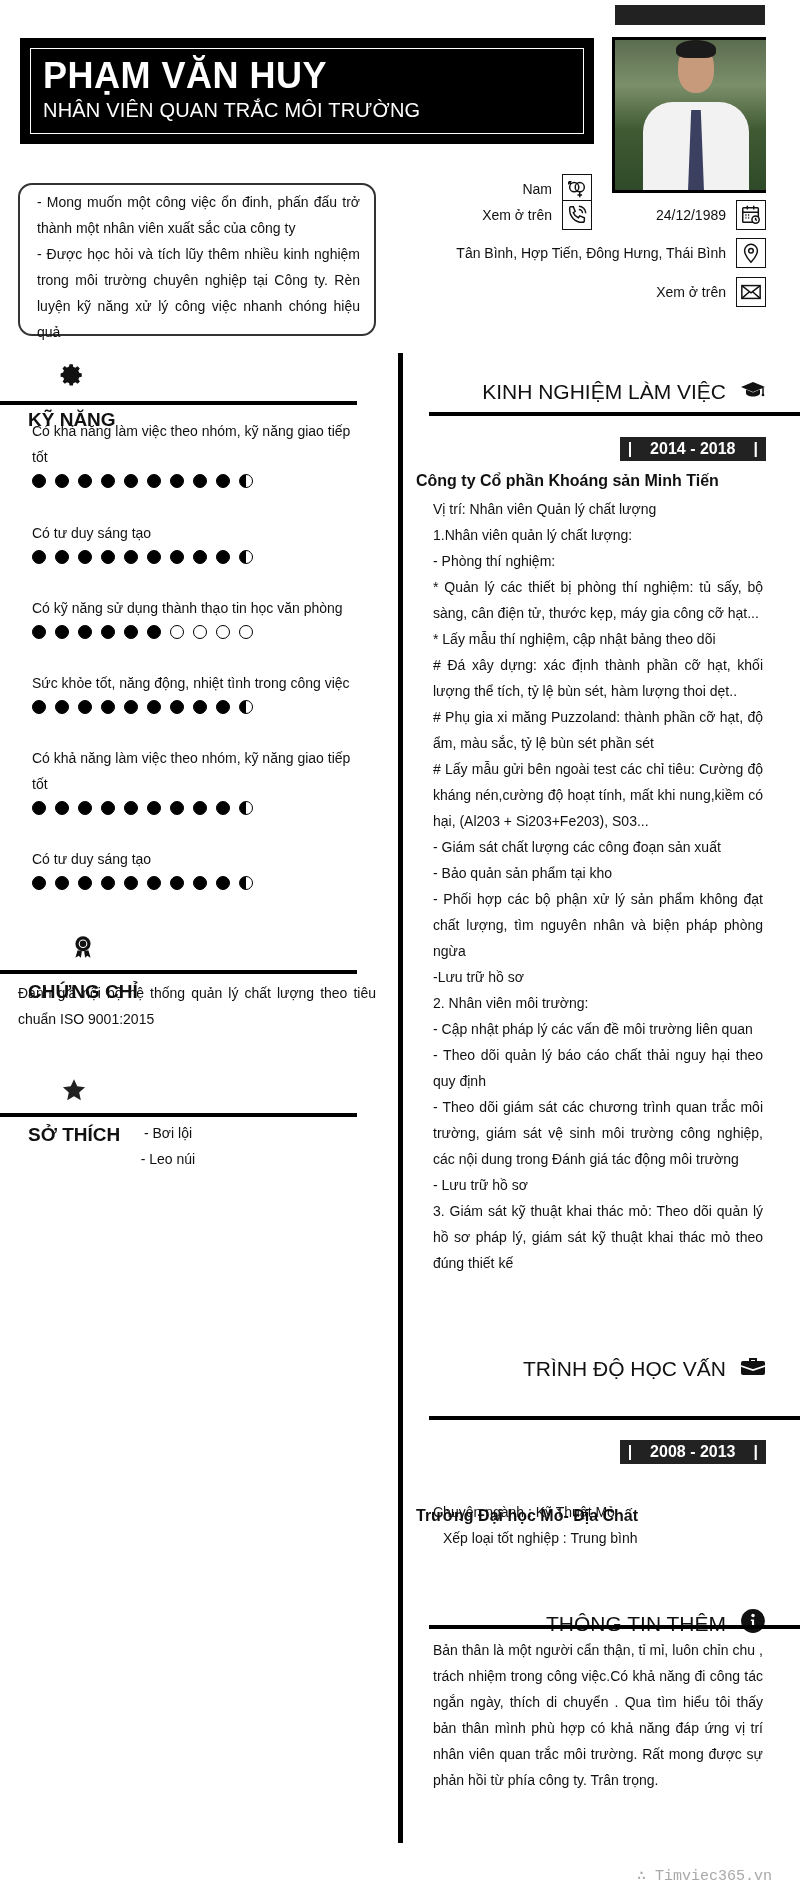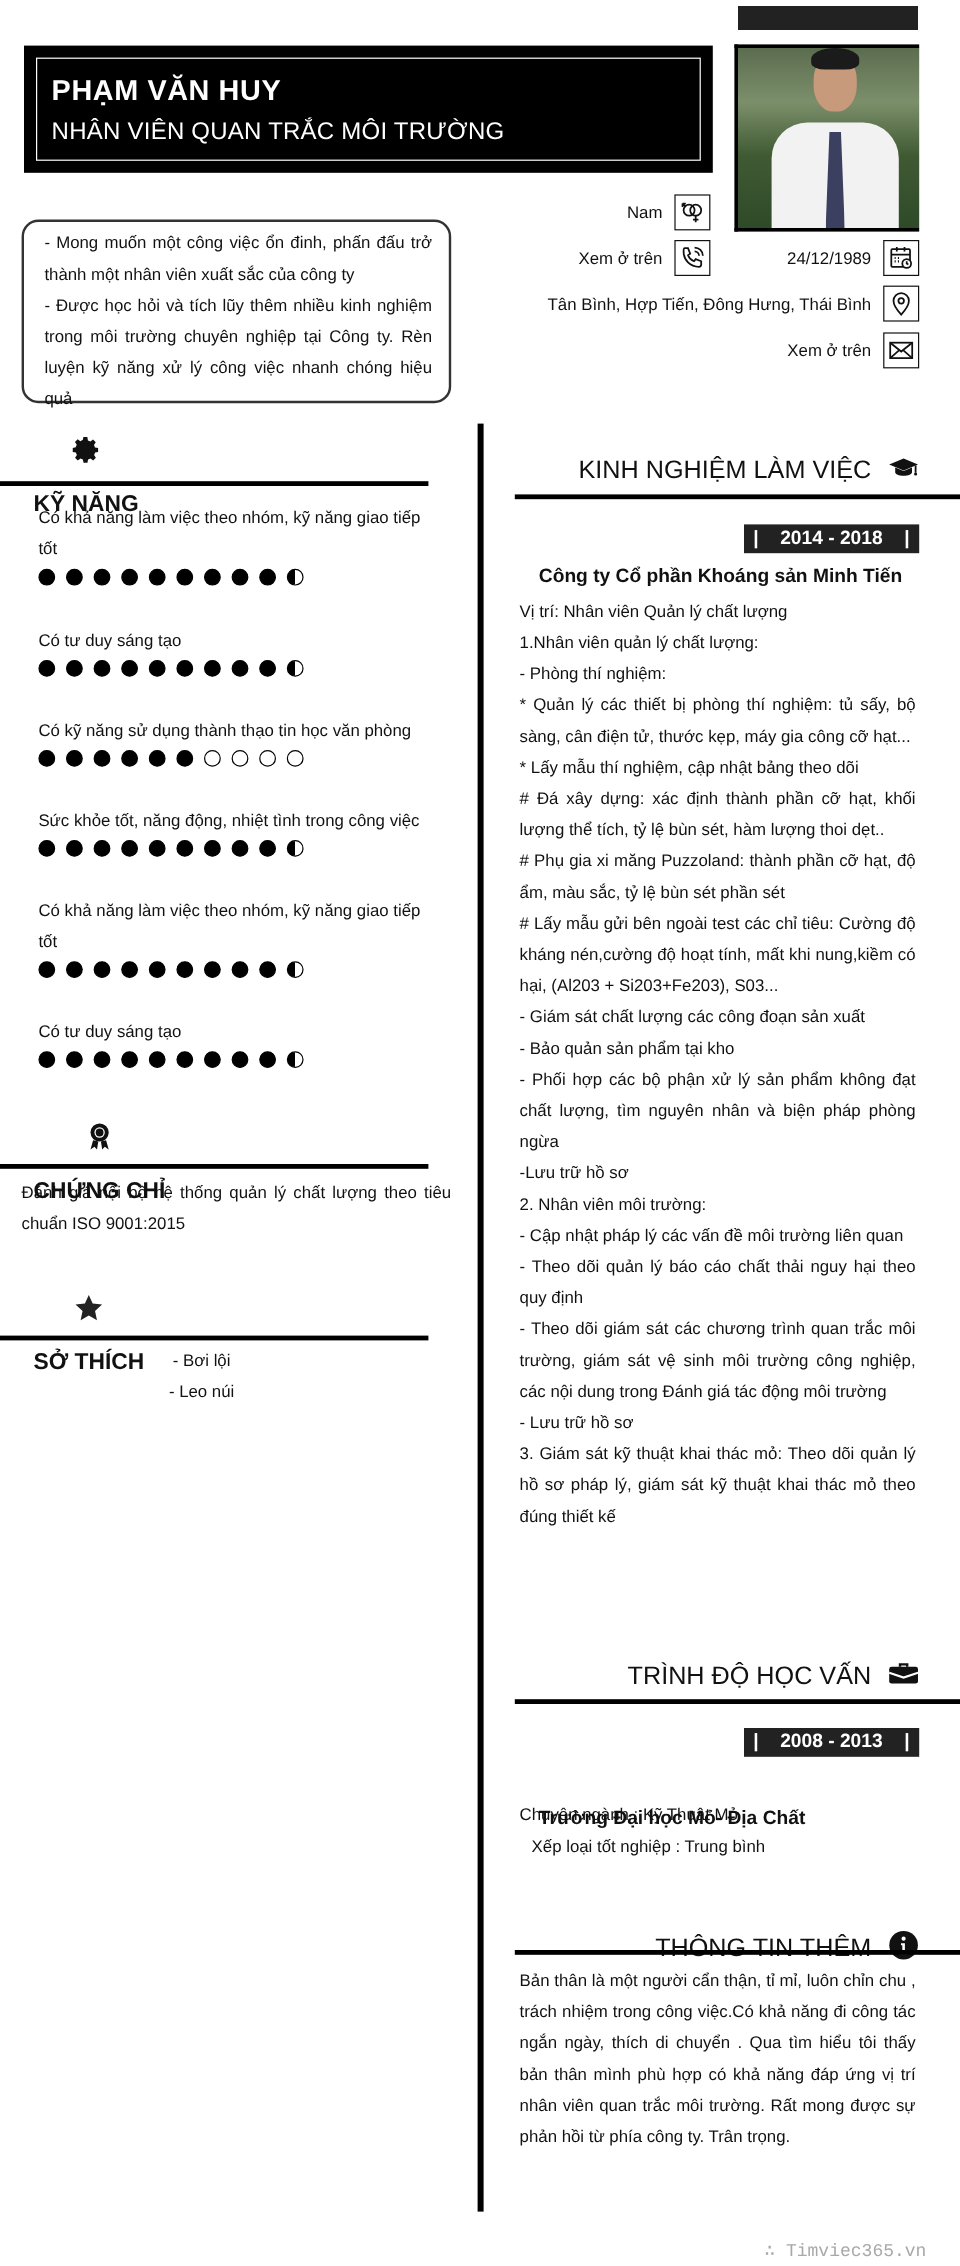--- a/index.html
+++ b/index.html
@@ -3,21 +3,21 @@
 <meta charset="utf-8">
 <style>
   * { box-sizing: border-box; margin: 0; padding: 0; }
   html, body { width: 800px; height: 1888px; background: #ffffff; }
   body { position: relative; font-family: "Liberation Sans", "DejaVu Sans", sans-serif; color: #111; overflow: hidden; }
 
   .topbar { position: absolute; left: 615px; top: 5px; width: 150px; height: 20px; background: #222; }
 
   .namebox { position: absolute; left: 20px; top: 38px; width: 574px; height: 106px; background: #000; }
   .namebox-inner { position: absolute; left: 10px; top: 10px; right: 10px; bottom: 10px; border: 1px solid #fff; padding: 6px 0 0 12px; }
-  .name { color: #fff; font-size: 24px; font-weight: bold; letter-spacing: 0.5px; line-height: 42px; }
+  .name { color: #fff; font-size: 36px; font-weight: bold; letter-spacing: 0.5px; line-height: 42px; }
   .jobtitle { color: #fff; font-size: 20px; line-height: 26px; letter-spacing: 0.2px; }
 
   .photo { position: absolute; left: 612px; top: 37px; width: 154px; height: 156px; border: 3px solid #000; border-right: none; overflow: hidden;
            background: linear-gradient(180deg, #5b6d4f 0%, #7c8f6b 30%, #3f5a33 60%, #2f4a28 100%); }
   .photo .head { position: absolute; left: 63px; top: 5px; width: 36px; height: 48px; border-radius: 45%; background: #c89a7c; }
   .photo .hair { position: absolute; left: 61px; top: 0; width: 40px; height: 18px; border-radius: 50% 50% 30% 30%; background: #1b1b1b; }
   .photo .shirt { position: absolute; left: 28px; top: 62px; width: 106px; height: 100px; border-radius: 30px 30px 0 0; background: #f2f2f2; }
   .photo .tie { position: absolute; left: 73px; top: 70px; width: 16px; height: 90px; background: #3b4060; clip-path: polygon(20% 0, 80% 0, 100% 90%, 50% 100%, 0 90%); }
 
   .objective { position: absolute; left: 18px; top: 183px; width: 358px; height: 153px; border: 2.5px solid #333;
@@ -38,21 +38,21 @@
   .dots { display: flex; gap: 9px; margin-top: 4px; }
   .dot { width: 14px; height: 14px; border-radius: 50%; border: 1.5px solid #000; }
   .dot.full { background: #000; }
   .dot.half { background: linear-gradient(90deg, #000 50%, #fff 50%); }
   .dot.empty { background: #fff; }
 
   .para { position: absolute; font-size: 14px; line-height: 26px; text-align: justify; }
 
   .badge { position: absolute; right: 34px; height: 24px; background: #222; color: #fff; font-weight: bold; font-size: 16px;
            display: flex; align-items: center; padding: 0 8px; gap: 18px; white-space: pre; }
-  .org { position: absolute; left: 449px; font-size: 16px; font-weight: bold; text-align: right; }
+  .org { position: absolute; left: 416px; font-size: 16px; font-weight: bold; text-align: right; }
   .rtext { position: absolute; left: 433px; width: 330px; font-size: 14px; line-height: 26px; text-align: justify; }
   .rtext p { margin: 0; }
 
   .footer { position: absolute; right: 28px; top: 1866px; font-family: "Liberation Mono", monospace; font-size: 15px; color: #a8a8a8; }
 </style>
 </head>
 <body>
 
 <div class="topbar"></div>
 
@@ -68,21 +68,21 @@
   <div class="tie"></div>
   <div class="head"></div>
   <div class="hair"></div>
 </div>
 
 <div class="objective">
   <p>- Mong muốn một công việc ổn đinh, phấn đấu trở thành một nhân viên xuất sắc của công ty</p>
   <p>- Được học hỏi và tích lũy thêm nhiều kinh nghiệm trong môi trường chuyên nghiệp tại Công ty. Rèn luyện kỹ năng xử lý công việc nhanh chóng hiệu quả</p>
 </div>
 
-<div class="contact-row" style="right:208px; top:162px;text-align:right;">
+<div class="contact-row" style="right:208px; top:174px;text-align:right;">
   <span>Nam</span>
   <span class="ico">
     <svg width="22" height="22" viewBox="0 0 24 24" fill="none" stroke="#111" stroke-width="1.6">
         <circle cx="9" cy="10" r="5"></circle>
         <circle cx="15" cy="10" r="5"></circle>
         <path d="M15 15v6M12.5 18.5h5M5.5 6.5L3 4M3 4h3M3 4v3"></path>
       </svg>
   </span>
 </div>
 
@@ -297,21 +297,21 @@
   <p>- Phối hợp các bộ phận xử lý sản phẩm không đạt chất lượng, tìm nguyên nhân và biện pháp phòng ngừa</p>
   <p>-Lưu trữ hồ sơ</p>
   <p>2. Nhân viên môi trường:</p>
   <p>- Cập nhật pháp lý các vấn đề môi trường liên quan</p>
   <p>- Theo dõi quản lý báo cáo chất thải nguy hại theo quy định</p>
   <p>- Theo dõi giám sát các chương trình quan trắc môi trường, giám sát vệ sinh môi trường công nghiệp, các nội dung trong Đánh giá tác động môi trường</p>
   <p>- Lưu trữ hồ sơ</p>
   <p>3. Giám sát kỹ thuật khai thác mỏ: Theo dõi quản lý hồ sơ pháp lý, giám sát kỹ thuật khai thác mỏ theo đúng thiết kế</p>
 </div>
 
-<div class="rsec-title" style="top:1383px;">
+<div class="rsec-title" style="top:1355px;">
   <span>TRÌNH ĐỘ HỌC VẤN</span>
   <span>
     <svg width="26" height="22" viewBox="0 0 26 22" fill="#111">
         <path d="M9 3h8v3h-2V5h-4v1H9z"></path>
         <rect x="1" y="6" width="24" height="14" rx="2"></rect>
         <path d="M1 11l12 4 12-4" stroke="#fff" stroke-width="1.8" fill="none"></path>
       </svg>
   </span>
 </div>
 <div class="rrule" style="top:1416px;"></div>

